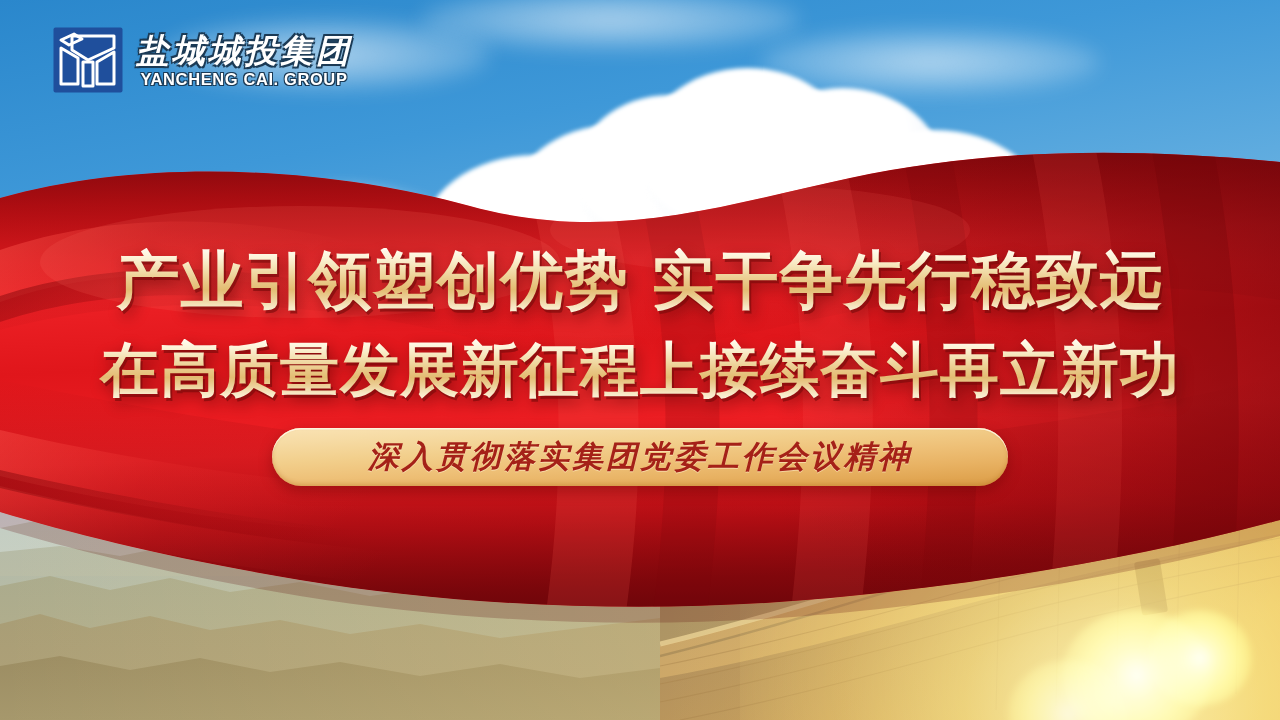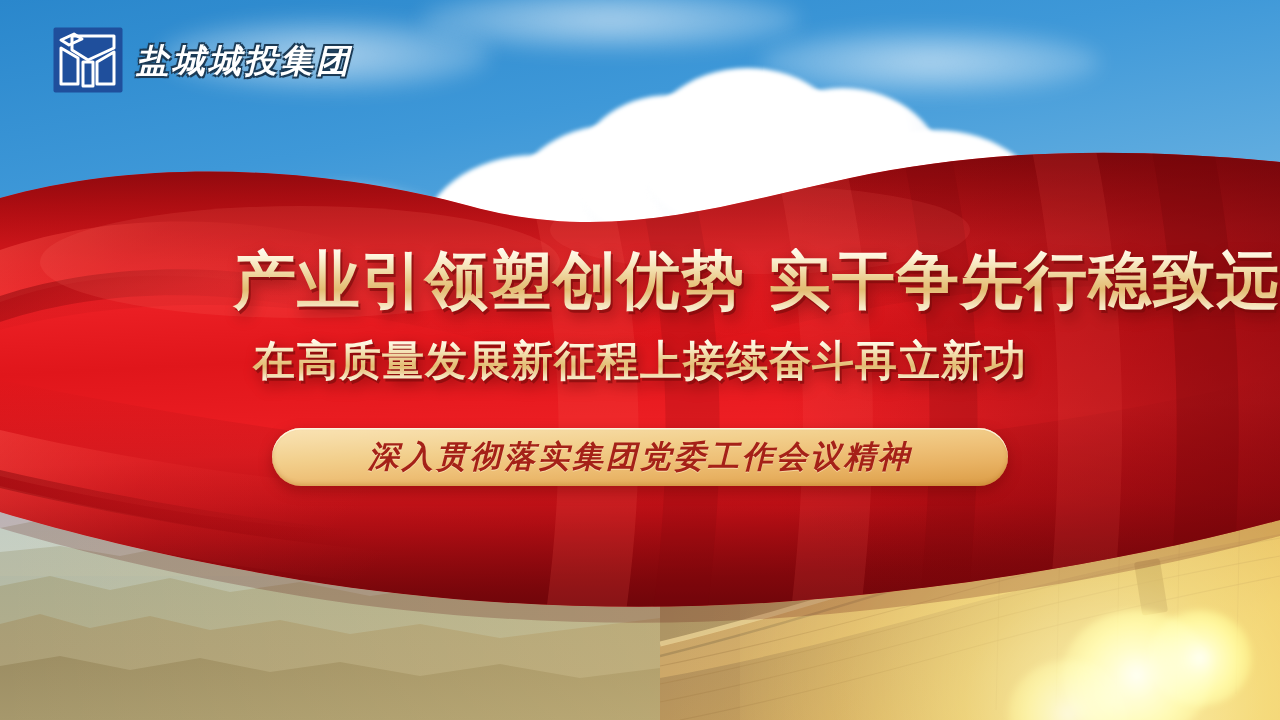--- a/index.html
+++ b/index.html
@@ -197,22 +197,22 @@
       #f7e8c5 88%,
       #fdf6e2 100%);
     -webkit-background-clip: text;
     background-clip: text;
     color: transparent;
     -webkit-text-fill-color: transparent;
     filter:
       drop-shadow(2px 3px 0 rgba(120,10,10,.62))
       drop-shadow(3px 5px 7px rgba(90,4,4,.48));
   }
-  .hl-line.l1 { font-size: 63px; text-align: right; }
-  .hl-line.l2 { font-size: 42px; margin-top: 24px; }
+  .hl-line.l1 { font-size: 63px; }
+  .hl-line.l2 { font-size: 59px; margin-top: 24px; }
 
   
   .pill {
     position: absolute;
     left: 50%;
     transform: translateX(-50%);
     top: 428px;
     width: 736px;
     height: 58px;
     border-radius: 34px;
@@ -570,20 +570,21 @@
 
         <path d="M9,22 L26,32 L26,58 L9,58 Z"></path>
 
         <path d="M62,26 L62,58 L45,58 L45,36 Z"></path>
 
         <path d="M31,36 L41,36 L41,60 L31,60 Z"></path>
       </g>
     </svg>
     <div class="logo-text">
       <div class="logo-cn">盐城城投集团</div>
+      <div class="logo-en">YANCHENG CAI. GROUP</div>
     </div>
   </div>
 
   <div class="headline">
     <div class="hl-line l1">产业引领塑创优势 实干争先行稳致远</div>
     <div class="hl-line l2">在高质量发展新征程上接续奋斗再立新功</div>
   </div>
 
   <div class="pill">
     <span class="pill-text">深入贯彻落实集团党委工作会议精神</span>

